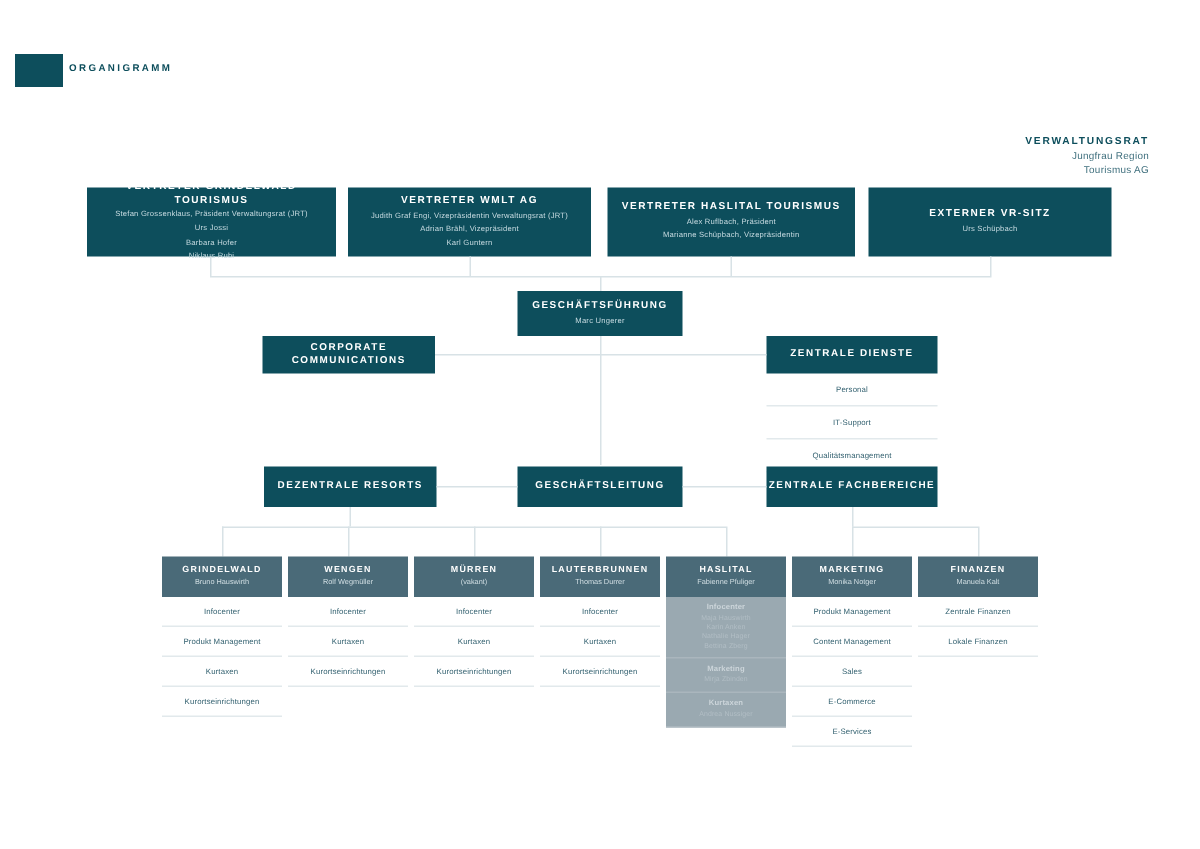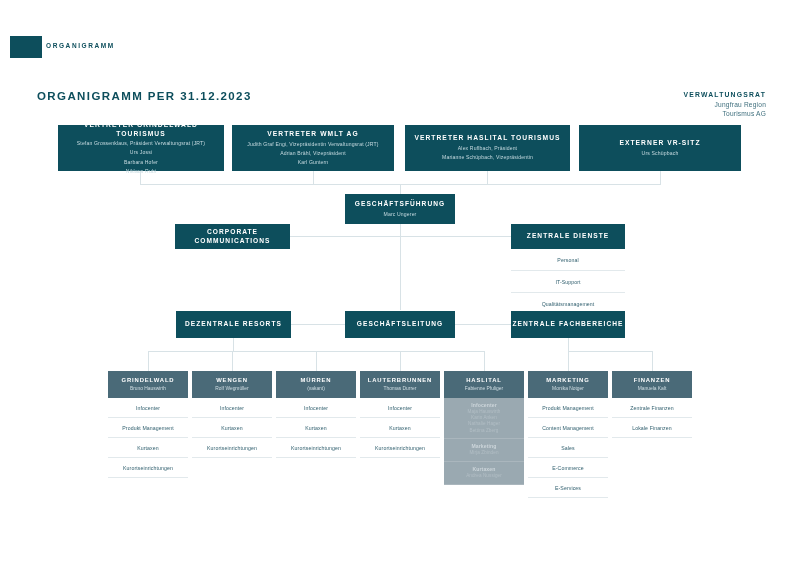--- a/index.html
+++ b/index.html
@@ -60,21 +60,20 @@
   .sub-item{height:21px;border-bottom:1px solid #e2e9ec;display:flex;align-items:center;justify-content:center;
             font-size:5.2px;color:#32606f;letter-spacing:.1px;}
 </style>
 </head>
 <body>
 
 <div class="page">
 
   <div class="brand-bar"></div>
   <div class="brand-label">ORGANIGRAMM</div>
-  <div class="doc-title">ORGANIGRAMM PER 31.12.2023</div>
 
   <div class="vr-block">
     <div class="vr-title">VERWALTUNGSRAT</div>
     <div class="vr-sub">Jungfrau Region</div>
     <div class="vr-sub">Tourismus AG</div>
   </div>
 
   <div id="board-row">
       <div class="box vrbox" style="left: 58px; top: 125px; width: 166px;">
         <div class="bt">VERTRETER GRINDELWALD TOURISMUS</div>

